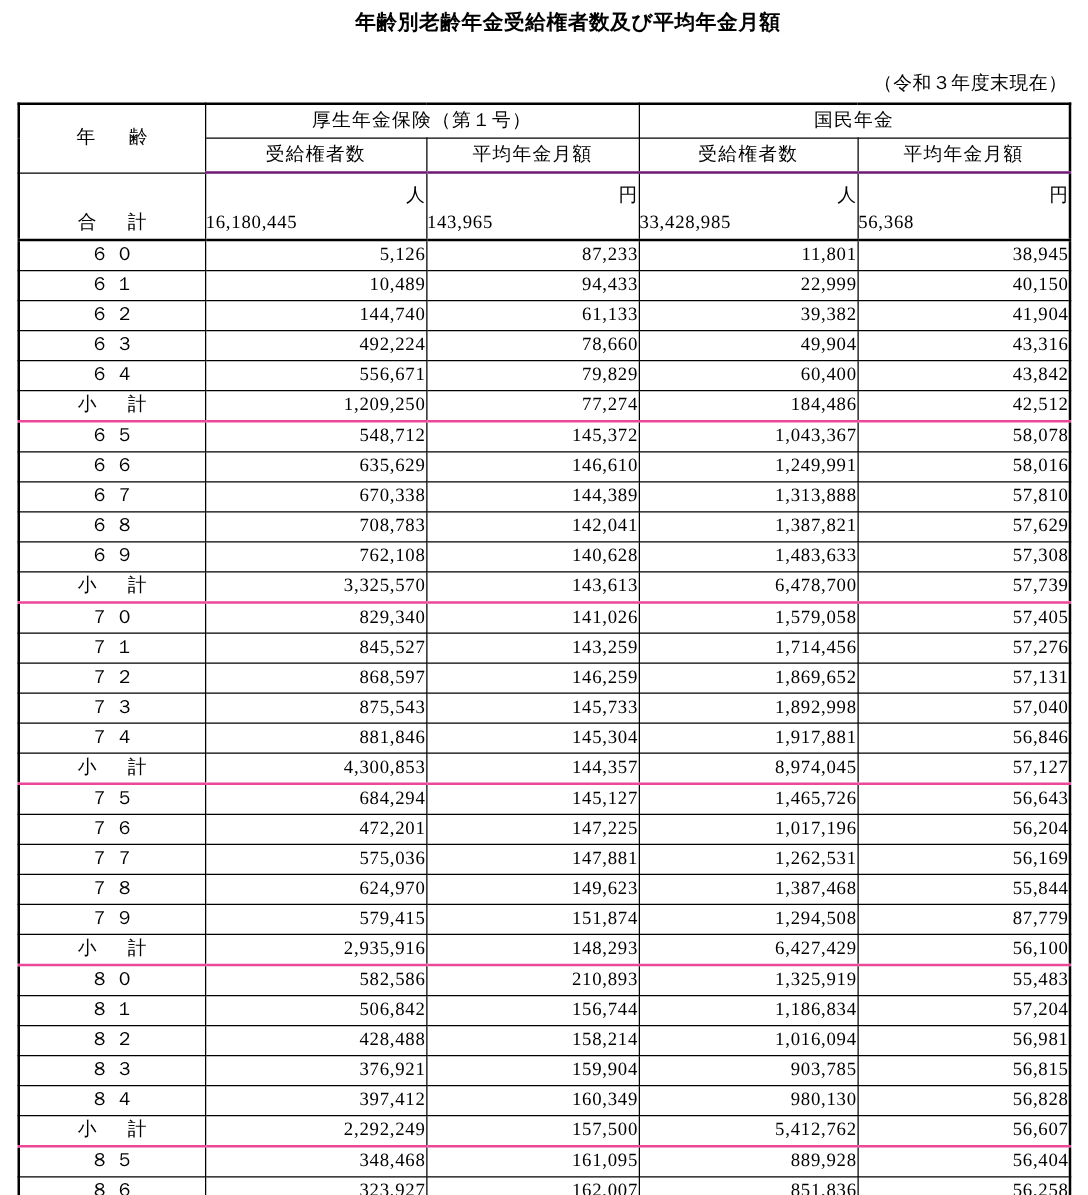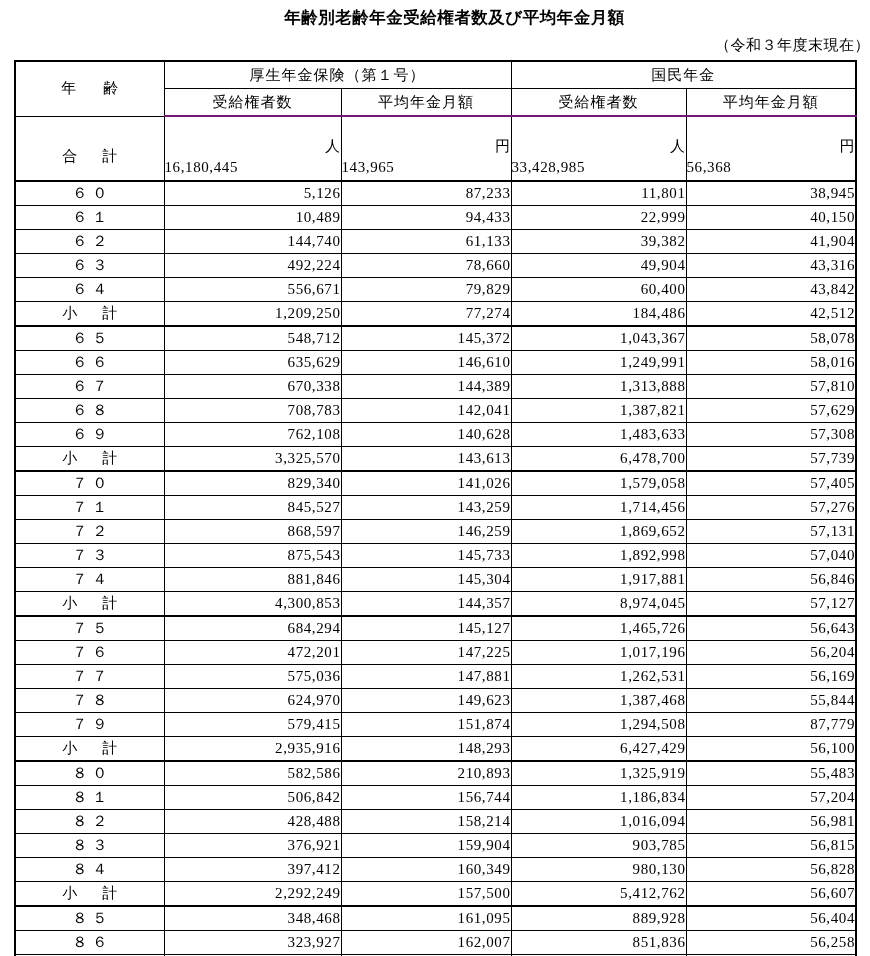--- a/index.html
+++ b/index.html
@@ -29,24 +29,25 @@
     font-size: 16.5px;
     letter-spacing: 0.5px;
     padding-top: 6px;
     height: 24px;
     line-height: 24px;
     padding-left: 39px;
   }
 
   .asof-line {
     text-align: right;
+    padding-right: 16px;
     font-size: 15px;
     height: 22px;
     line-height: 22px;
-    margin-top: 4px;
+    margin-top: 26px;
     letter-spacing: 0.5px;
   }
 
   .table-wrap {
     margin: 4px 15px 0 14px;
   }
 
   table.pension {
     border-collapse: collapse;
     width: 841px;
@@ -97,40 +98,40 @@
 
   td.num {
     text-align: right;
     padding-right: 9px;
     height: 23px;
     letter-spacing: 0.6px;
   }
 
   
   tr.total td { height: 47px; border-bottom: 2px solid #000000; }
-  tr.total td.age { vertical-align: bottom; padding-bottom: 16px; }
+  tr.total td.age { vertical-align: bottom; padding-bottom: 5px; }
   tr.total td.num {
     vertical-align: bottom;
     padding-bottom: 3px;
   }
   .unit {
     display: block;
     text-align: right;
     height: 21px;
     line-height: 21px;
   }
   .totval {
     display: block;
     text-align: left;
     height: 20px;
     line-height: 20px;
   }
 
   
-  tr.subtotal td { border-bottom: 2px solid #000000; }
+  tr.subtotal td { border-bottom: 2px solid #ec4899; }
   tr.subtotal td.age { letter-spacing: 5px; text-indent: 5px; }
 </style>
 </head>
 <body>
 
 <div class="page">
 
   <div class="title">年齢別老齢年金受給権者数及び平均年金月額</div>
 
   <div class="asof-line">（令和３年度末現在）</div>

